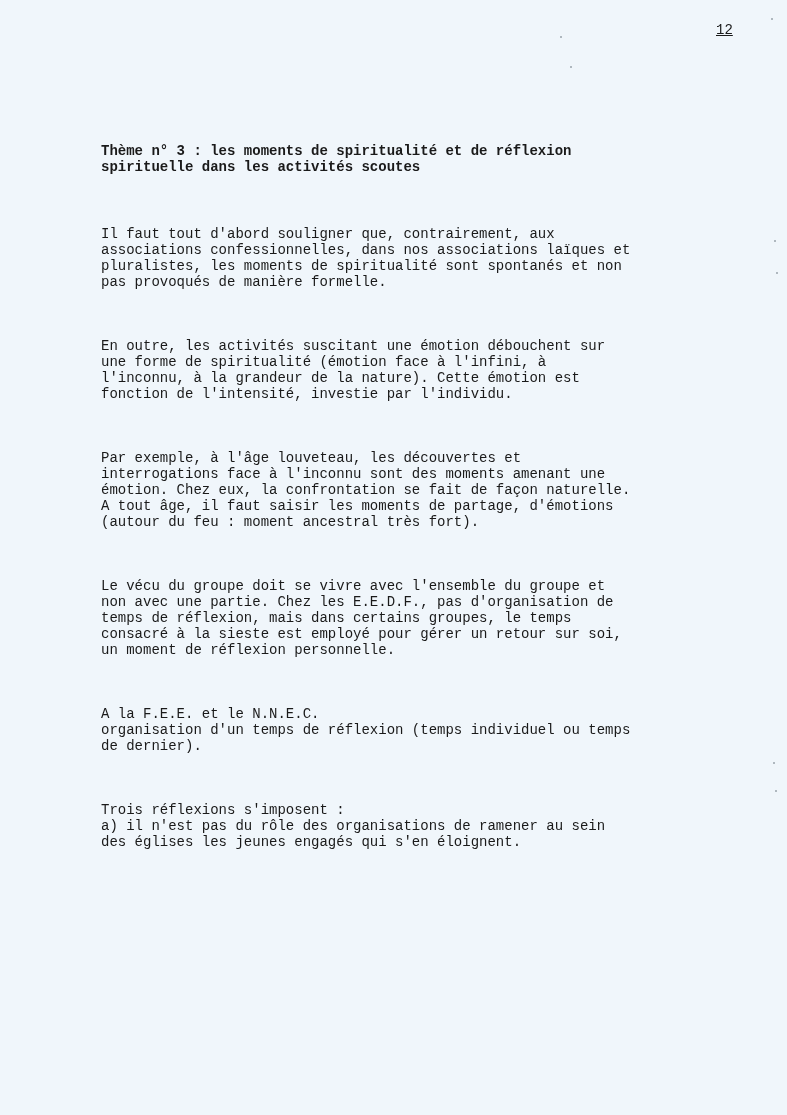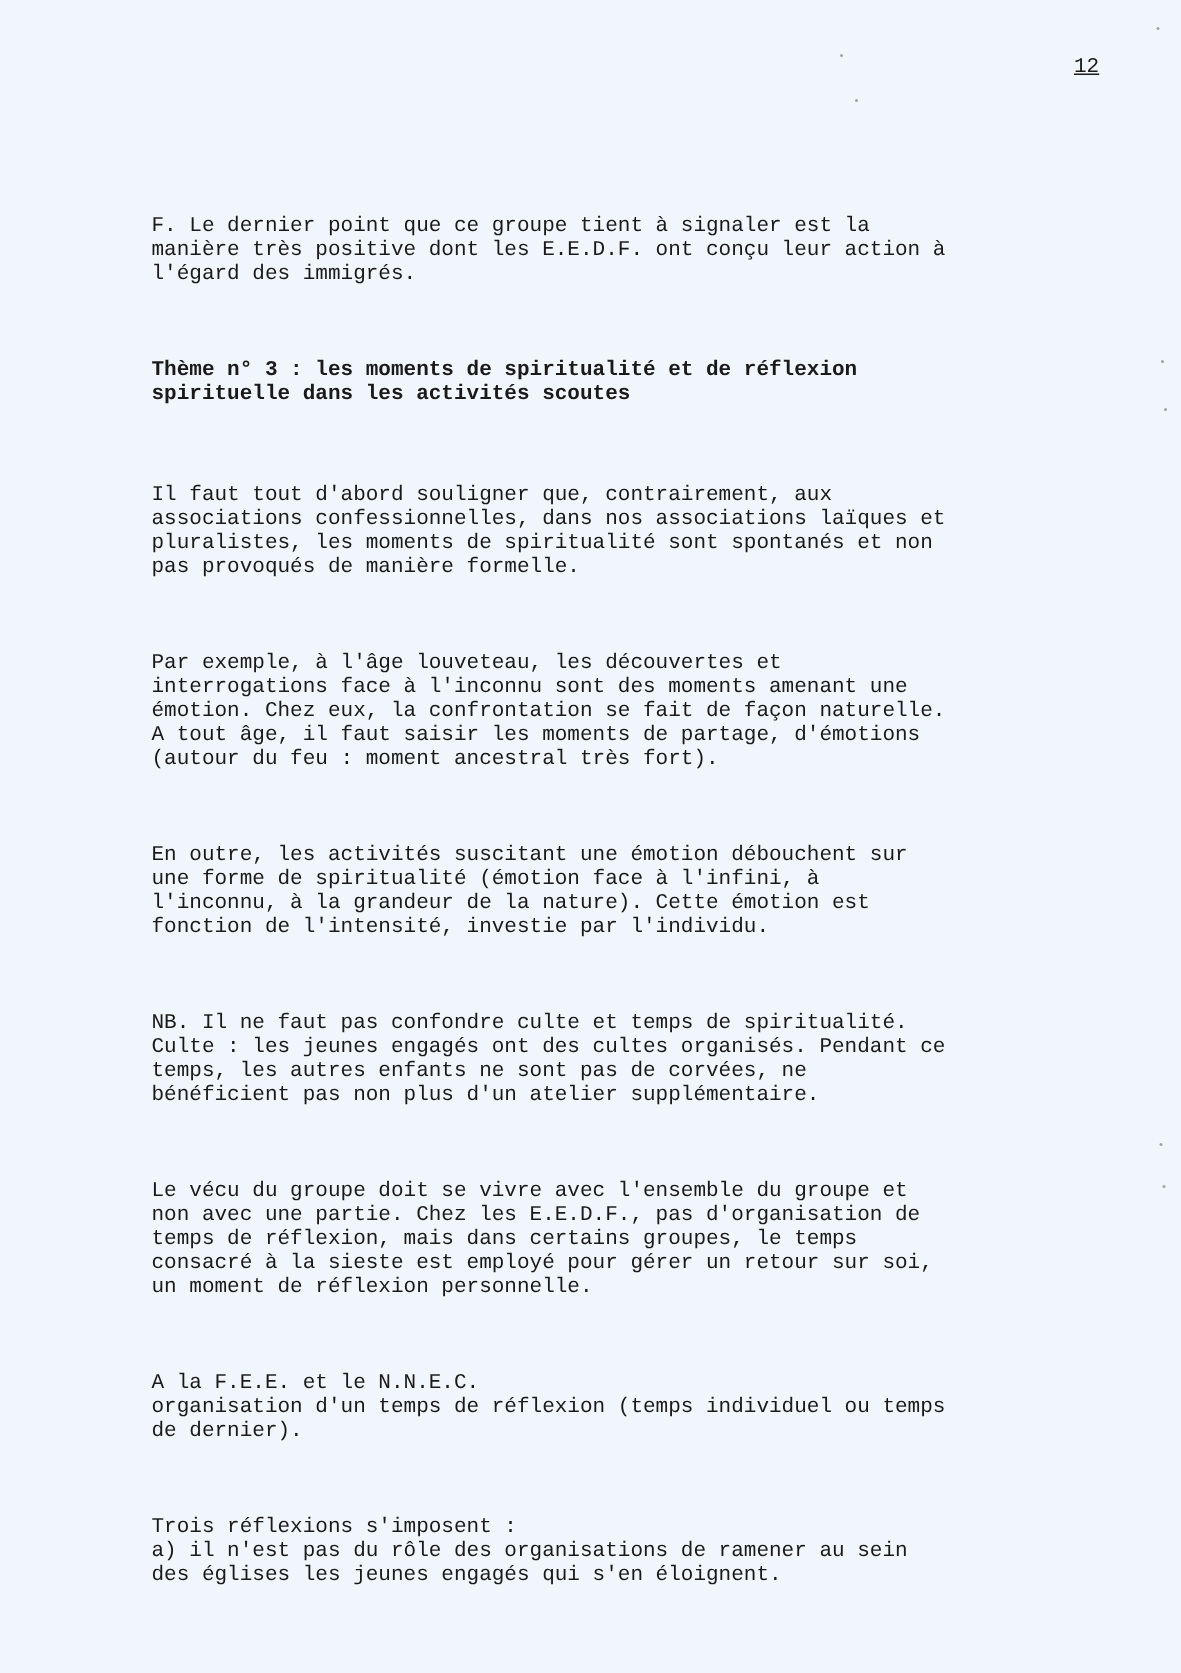--- a/index.html
+++ b/index.html
@@ -4,61 +4,54 @@
 <style>
   html, body { margin: 0; padding: 0; }
   body {
     width: 787px; height: 1115px; overflow: hidden;
     background: #f0f6fb;
     font-family: "Liberation Mono", "DejaVu Sans Mono", monospace;
     color: #1a1a1a;
     position: relative;
   }
   .page-number {
-    position: absolute; left: 716px; top: 37px;
+    position: absolute; left: 716px; top: 22px;
     font-size: 14px; line-height: 16px; text-decoration: underline;
   }
   .content {
     position: absolute; left: 101px; top: 111px; width: 670px;
     font-size: 14px; line-height: 16px;
     white-space: pre;
   }
   .para { margin: 0 0 16px 0; }
   .bold { font-weight: bold; }
   .gap2 { margin-bottom: 19px; }
   .speck { position: absolute; width: 2px; height: 2px; background: #9aa3ab; border-radius: 1px; }
 </style>
 </head>
 <body>
 
 <div class="page-number">12</div>
 
 <div class="content">
-  <p class="para">F. Le dernier point que ce groupe tient à signaler est la
-manière très positive dont les E.E.D.F. ont conçu leur action à
-l'égard des immigrés.</p>
   <p class="para bold gap2">Thème n° 3 : les moments de spiritualité et de réflexion
 spirituelle dans les activités scoutes</p>
   <p class="para">Il faut tout d'abord souligner que, contrairement, aux
 associations confessionnelles, dans nos associations laïques et
 pluralistes, les moments de spiritualité sont spontanés et non
 pas provoqués de manière formelle.</p>
+  <p class="para">En outre, les activités suscitant une émotion débouchent sur
+une forme de spiritualité (émotion face à l'infini, à
+l'inconnu, à la grandeur de la nature). Cette émotion est
+fonction de l'intensité, investie par l'individu.</p>
   <p class="para">Par exemple, à l'âge louveteau, les découvertes et
 interrogations face à l'inconnu sont des moments amenant une
 émotion. Chez eux, la confrontation se fait de façon naturelle.
 A tout âge, il faut saisir les moments de partage, d'émotions
 (autour du feu : moment ancestral très fort).</p>
-  <p class="para">En outre, les activités suscitant une émotion débouchent sur
-une forme de spiritualité (émotion face à l'infini, à
-l'inconnu, à la grandeur de la nature). Cette émotion est
-fonction de l'intensité, investie par l'individu.</p>
-  <p class="para">NB. Il ne faut pas confondre culte et temps de spiritualité.
-Culte : les jeunes engagés ont des cultes organisés. Pendant ce
-temps, les autres enfants ne sont pas de corvées, ne
-bénéficient pas non plus d'un atelier supplémentaire.</p>
   <p class="para">Le vécu du groupe doit se vivre avec l'ensemble du groupe et
 non avec une partie. Chez les E.E.D.F., pas d'organisation de
 temps de réflexion, mais dans certains groupes, le temps
 consacré à la sieste est employé pour gérer un retour sur soi,
 un moment de réflexion personnelle.</p>
   <p class="para">A la F.E.E. et le N.N.E.C.
 organisation d'un temps de réflexion (temps individuel ou temps
 de dernier).</p>
   <p class="para">Trois réflexions s'imposent :
 a) il n'est pas du rôle des organisations de ramener au sein

